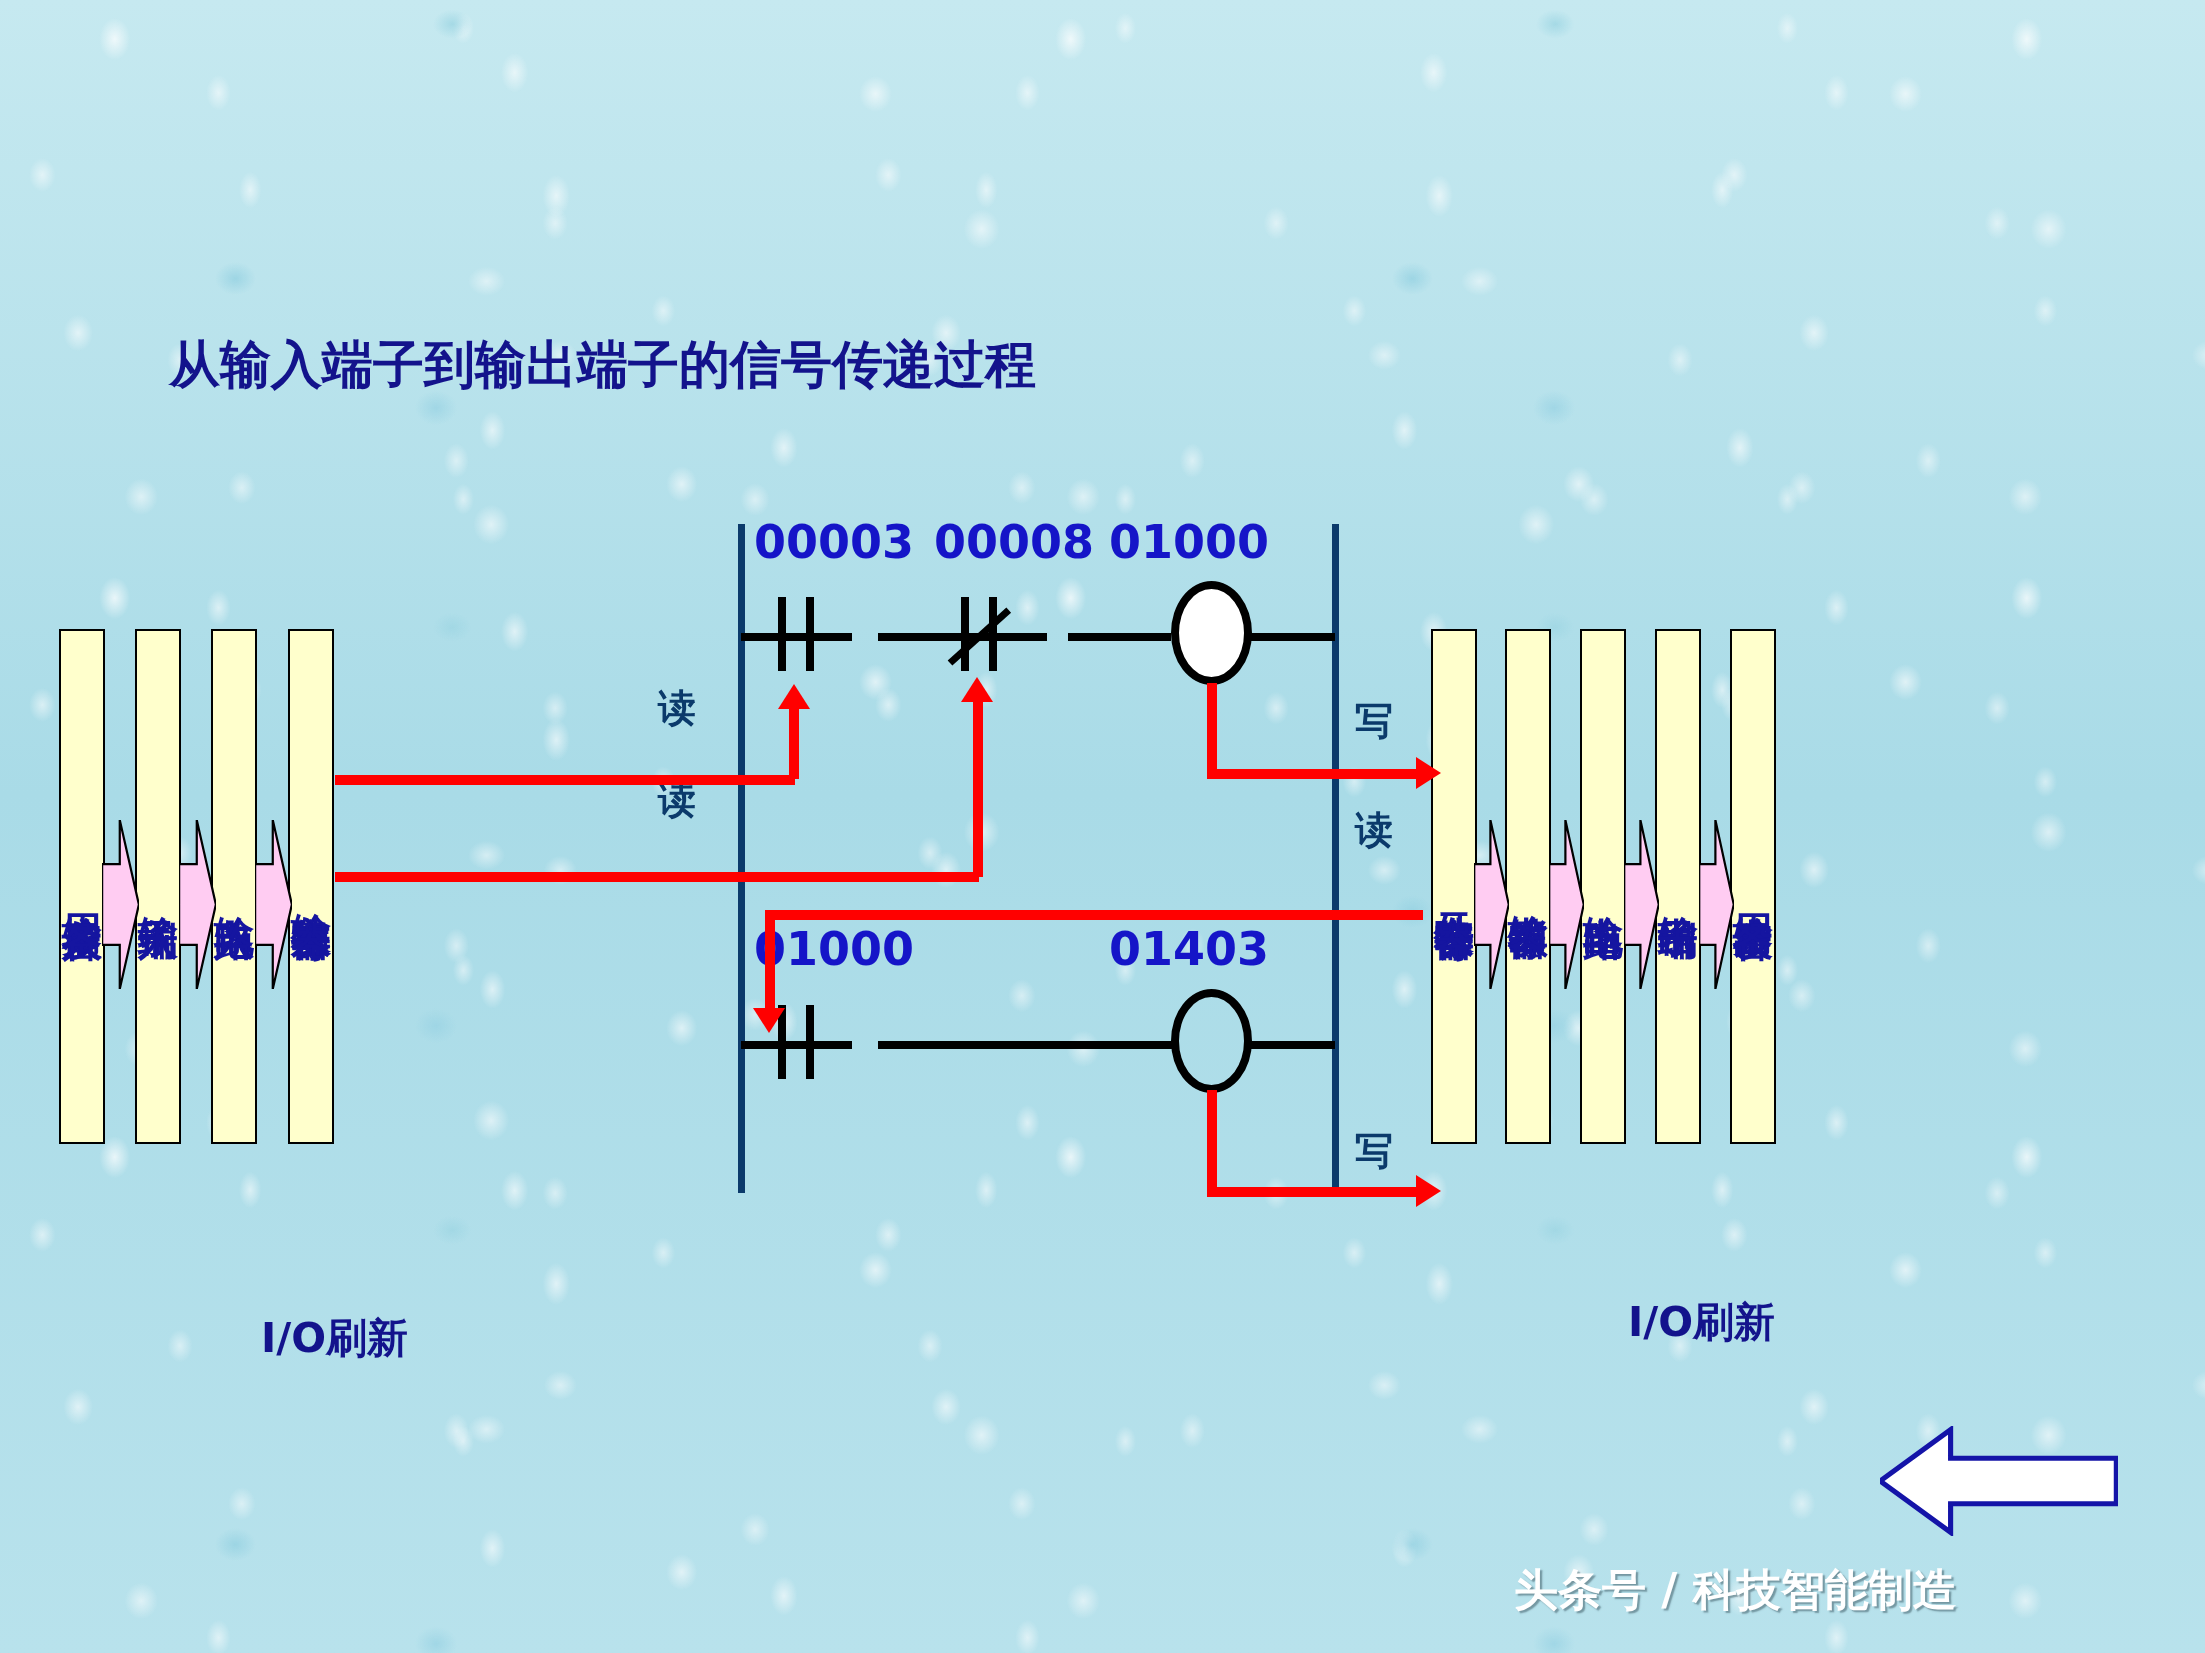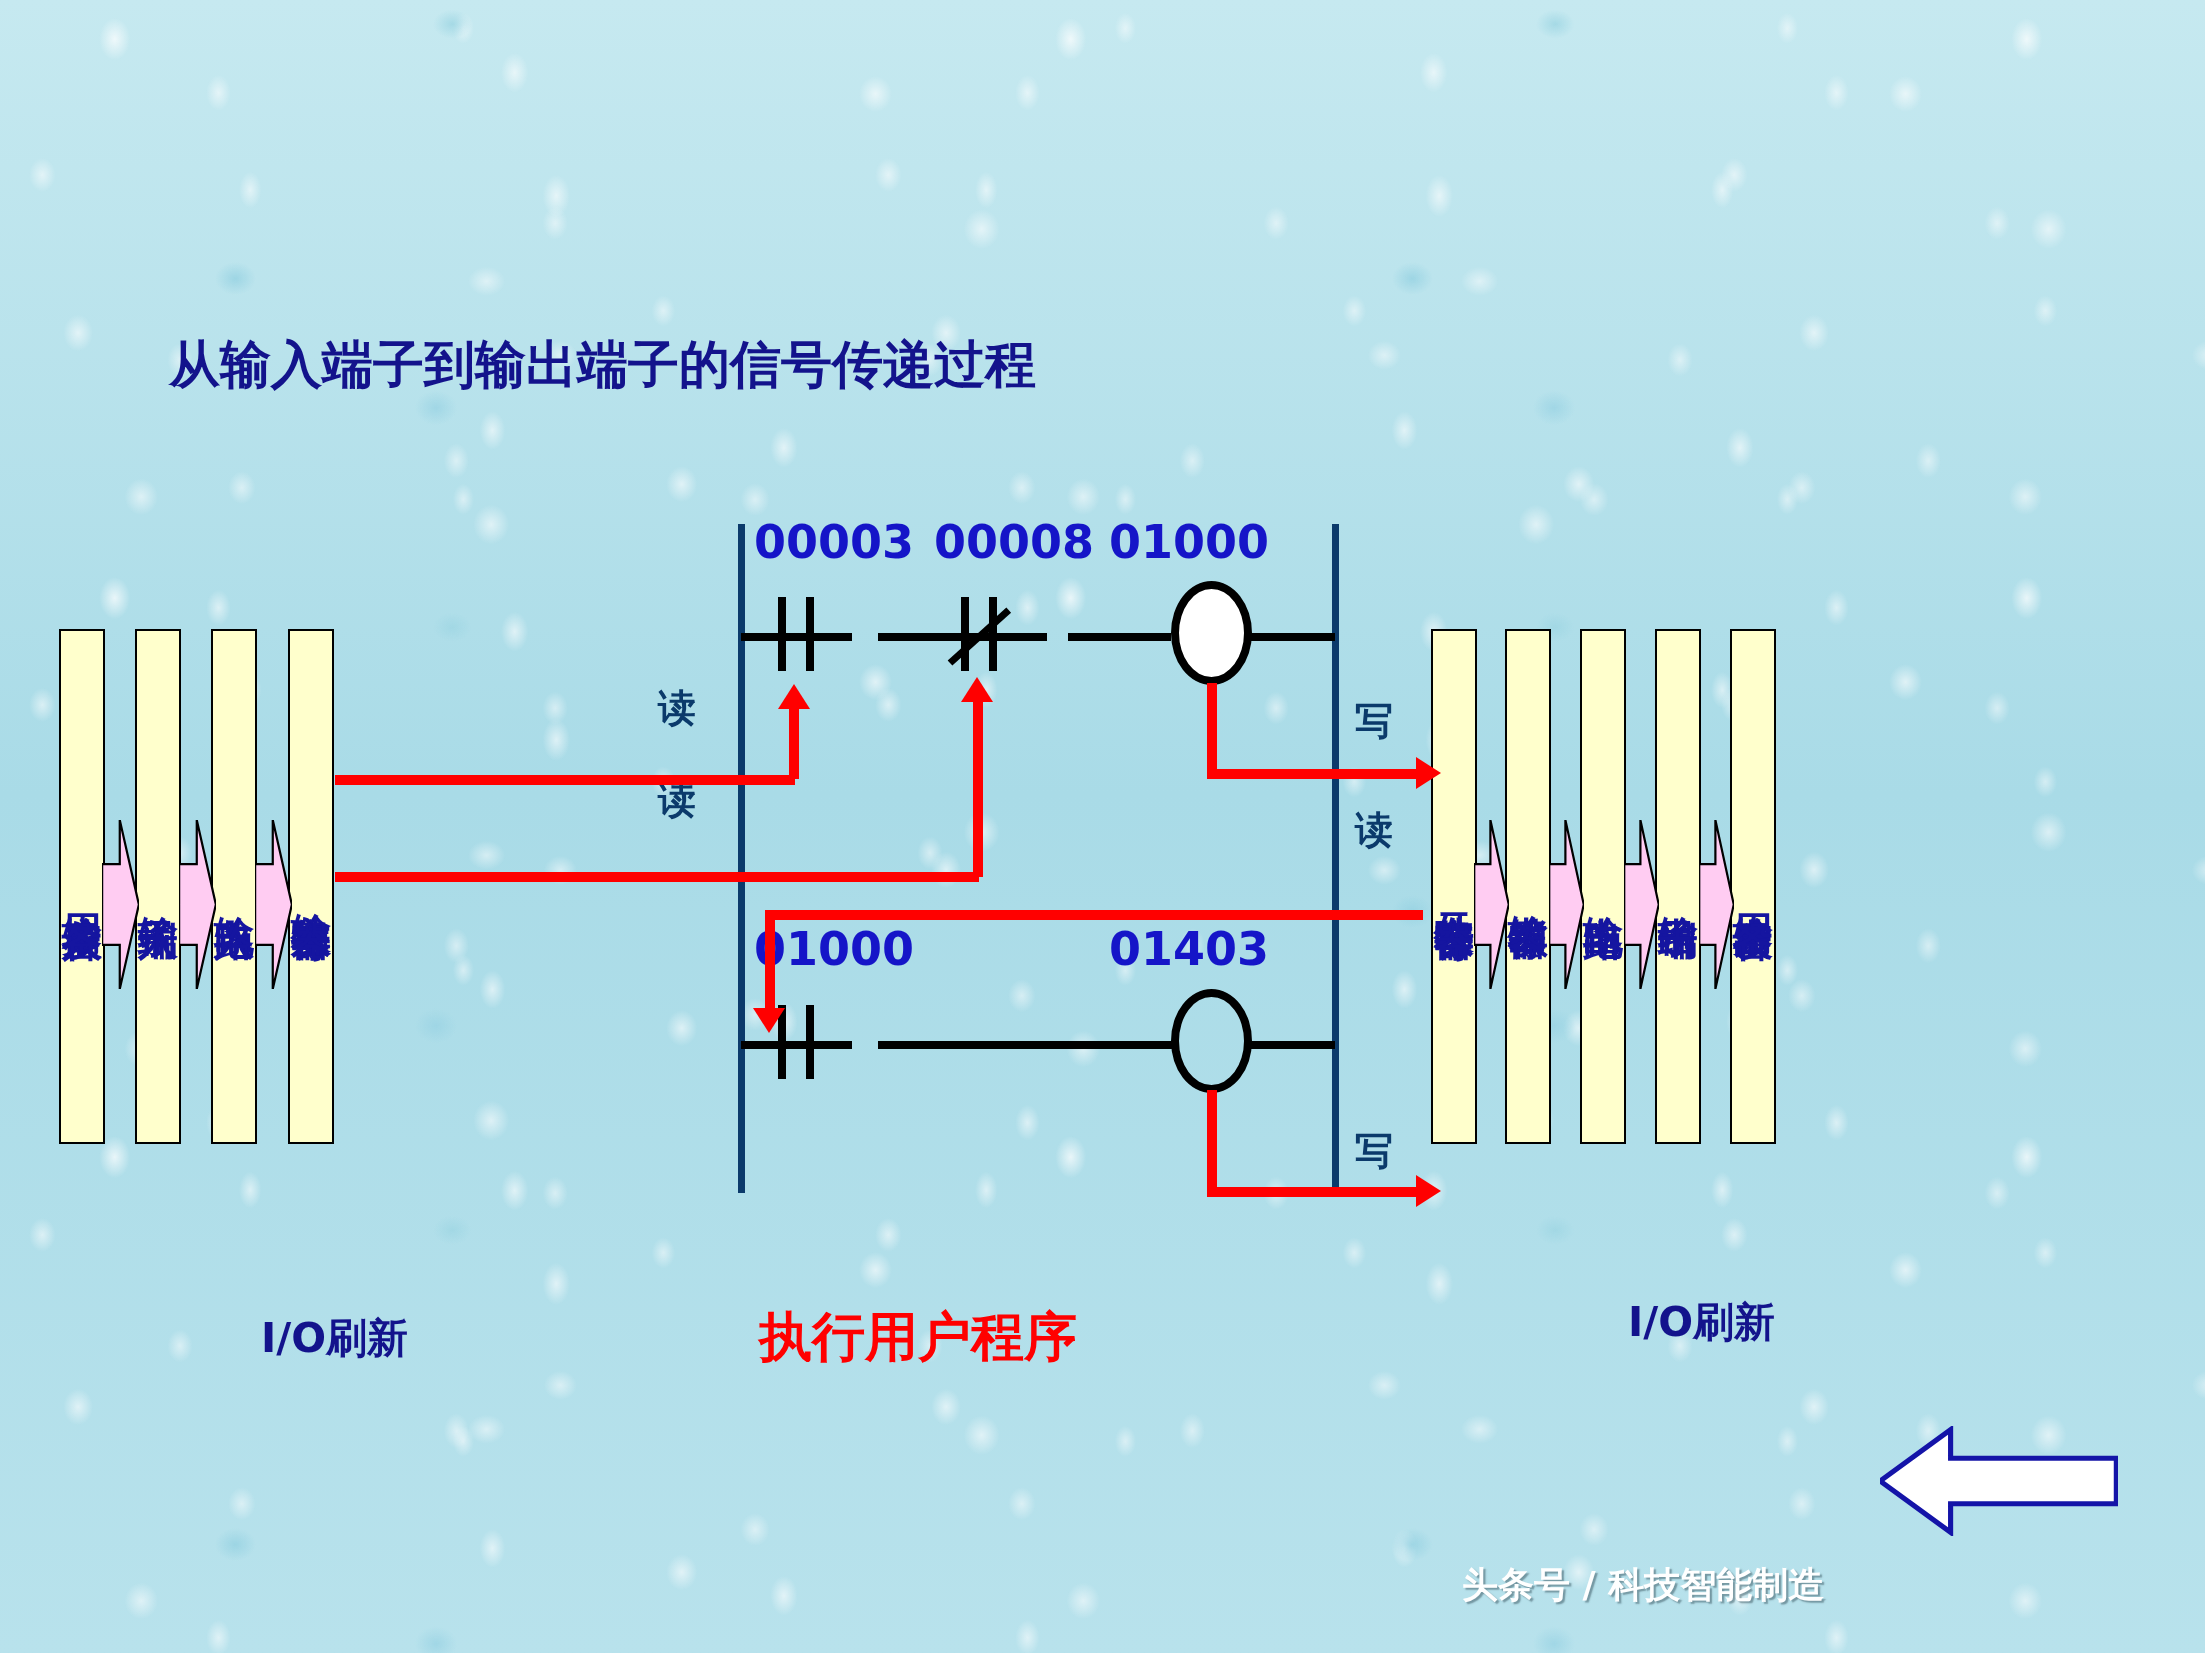--- a/index.html
+++ b/index.html
@@ -114,21 +114,21 @@
   .cap{position:absolute;font-weight:700;white-space:nowrap;
     font-family:"DejaVu Sans","Liberation Sans",sans-serif;}
   #cap-io-left,#cap-io-right{font-size:41px;color:#13138C;}
   #cap-exec{font-size:53px;color:#FF0000;}
 
   
   #navarrow{left:1880px;top:1426px;}
 
   
   #watermark{
-    left:1462px;top:1561px;font-size:36px;font-weight:700;color:#FFFFFF;
+    left:1514px;top:1561px;font-size:44px;font-weight:700;color:#FFFFFF;
     font-family:"DejaVu Sans","Liberation Sans",sans-serif;
     text-shadow:2.2px 2.2px 1.5px rgba(60,90,100,.55);white-space:nowrap;
   }
 </style>
 </head>
 <body>
 
 <div id="bg"></div>
 
 <div id="stage">
@@ -254,21 +254,20 @@
 
   <div class="rh" style="left:765px;top:910px;width:658px;"></div>
   <div class="rv" style="left:765px;top:910px;height:103px;"></div>
   <div class="rtip down" style="left:753px;top:1008px;"></div>
 
   <div class="rv" style="left:1207px;top:1090px;height:107px;"></div>
   <div class="rh" style="left:1207px;top:1187px;width:213px;"></div>
   <div class="rtip right" style="left:1416px;top:1175px;"></div>
 
   <div class="abs cap" id="cap-io-left" style="left:261px;top:1311px;">I/O刷新</div>
-  <div class="abs cap" id="cap-exec" style="left:759px;top:1302px;">执行用户程序</div>
   <div class="abs cap" id="cap-io-right" style="left:1628px;top:1295px;">I/O刷新</div>
 
   <div class="abs" id="navarrow">
     <svg width="238" height="110" viewBox="0 0 324 150">
       <path d="M0,75 L96,5 L96,44 L322,44 L322,106 L96,106 L96,145 Z" fill="#FFFFFF" stroke="#1414A8" stroke-width="7" stroke-linejoin="miter"></path>
     </svg>
   </div>
 
   <div class="abs" id="watermark">头条号 / 科技智能制造</div>
 

